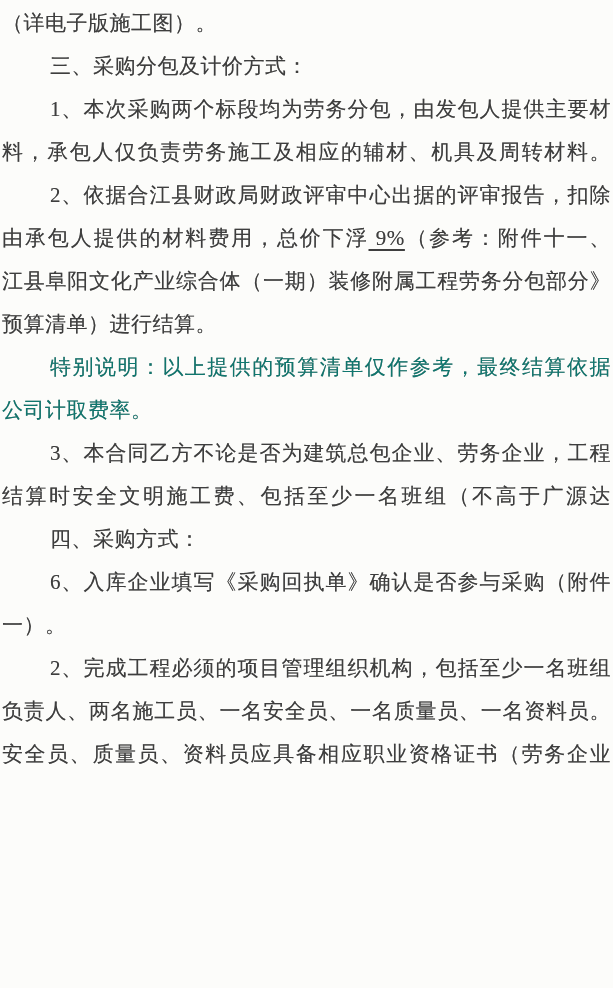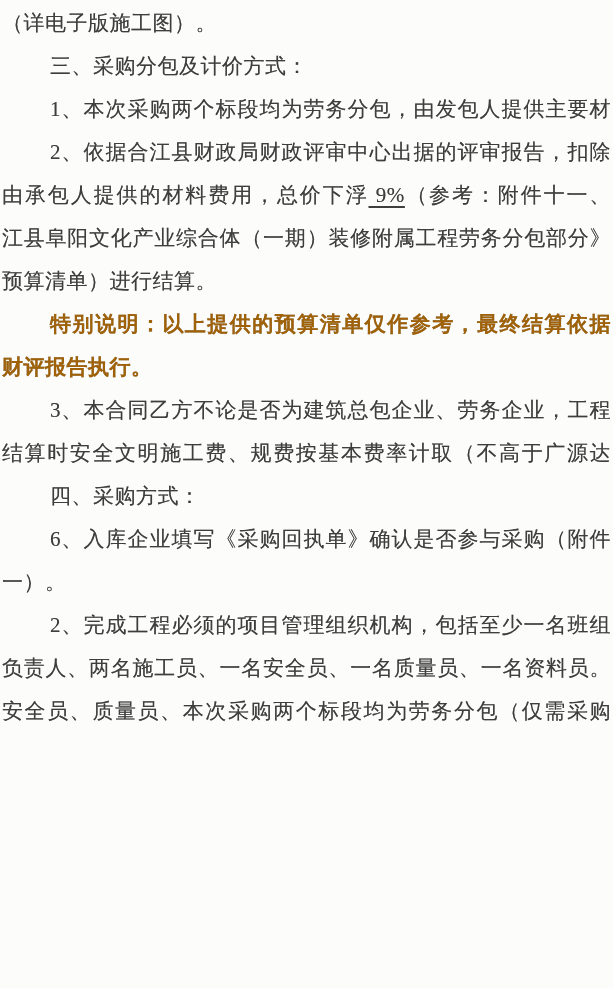--- a/index.html
+++ b/index.html
@@ -23,22 +23,22 @@
     text-shadow: 0 0 0.5px rgba(60,60,60,0.55);
   }
   .doc-body {
     width: 100%;
   }
   .para {
     margin: 0;
     padding: 0;
   }
   .para.bold .line {
-    font-weight: 700;
-    color: #a16207;
+    font-weight: 400;
+    color: #0f766e;
   }
   .line {
     height: 43px;
     line-height: 43px;
     font-size: 21px;
     white-space: normal;
     overflow: hidden;
     letter-spacing: 0.5px;
   }
   .line.indent {
@@ -60,41 +60,42 @@
 <div class="page" style="color: rgb(62, 62, 62);">
   <div class="doc-body">
       <div class="para">
         <div class="line"><span>（详电子版施工图）。</span></div>
       </div>
       <div class="para">
         <div class="line indent"><span>三、采购分包及计价方式：</span></div>
       </div>
       <div class="para">
         <div class="line indent justify"><span>1、本次采购两个标段均为劳务分包，由发包人提供主要材</span></div>
+        <div class="line justify"><span>料，承包人仅负责劳务施工及相应的辅材、机具及周转材料。</span></div>
       </div>
       <div class="para">
         <div class="line indent justify"><span>2、依据合江县财政局财政评审中心出据的评审报告，扣除</span></div>
         <div class="line justify"><span>由承包人提供的材料费用，总价下浮</span><span class="u"> 9%</span><span>（参考：附件十一、《合</span></div>
         <div class="line justify"><span>江县阜阳文化产业综合体（一期）装修附属工程劳务分包部分》</span></div>
         <div class="line"><span>预算清单）进行结算。</span></div>
       </div>
       <div class="para bold">
         <div class="line indent justify"><span>特别说明：以上提供的预算清单仅作参考，最终结算依据</span></div>
-        <div class="line"><span>财评报告执行。</span></div>
+        <div class="line"><span>公司计取费率。</span></div>
       </div>
       <div class="para">
         <div class="line indent justify"><span>3、本合同乙方不论是否为建筑总包企业、劳务企业，工程</span></div>
-        <div class="line justify"><span>结算时安全文明施工费、规费按基本费率计取（不高于广源达</span></div>
+        <div class="line justify"><span>结算时安全文明施工费、包括至少一名班组（不高于广源达</span></div>
       </div>
       <div class="para">
         <div class="line indent"><span>四、采购方式：</span></div>
       </div>
       <div class="para">
         <div class="line indent justify"><span>6、入库企业填写《采购回执单》确认是否参与采购（附件</span></div>
         <div class="line"><span>一）。</span></div>
       </div>
       <div class="para">
         <div class="line indent justify"><span>2、完成工程必须的项目管理组织机构，包括至少一名班组</span></div>
         <div class="line justify"><span>负责人、两名施工员、一名安全员、一名质量员、一名资料员。</span></div>
-        <div class="line justify"><span>安全员、质量员、本次采购两个标段均为劳务分包（仅需采购</span></div>
+        <div class="line justify"><span>安全员、质量员、资料员应具备相应职业资格证书（劳务企业</span></div>
       </div>
     </div>
 </div>
 
 </body></html>

